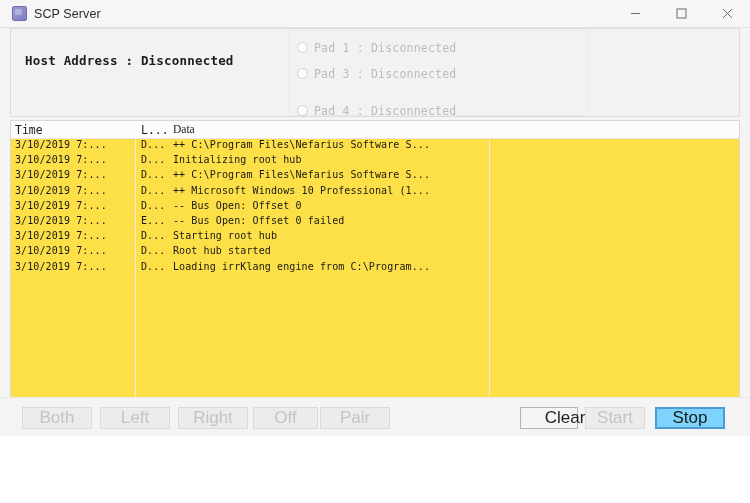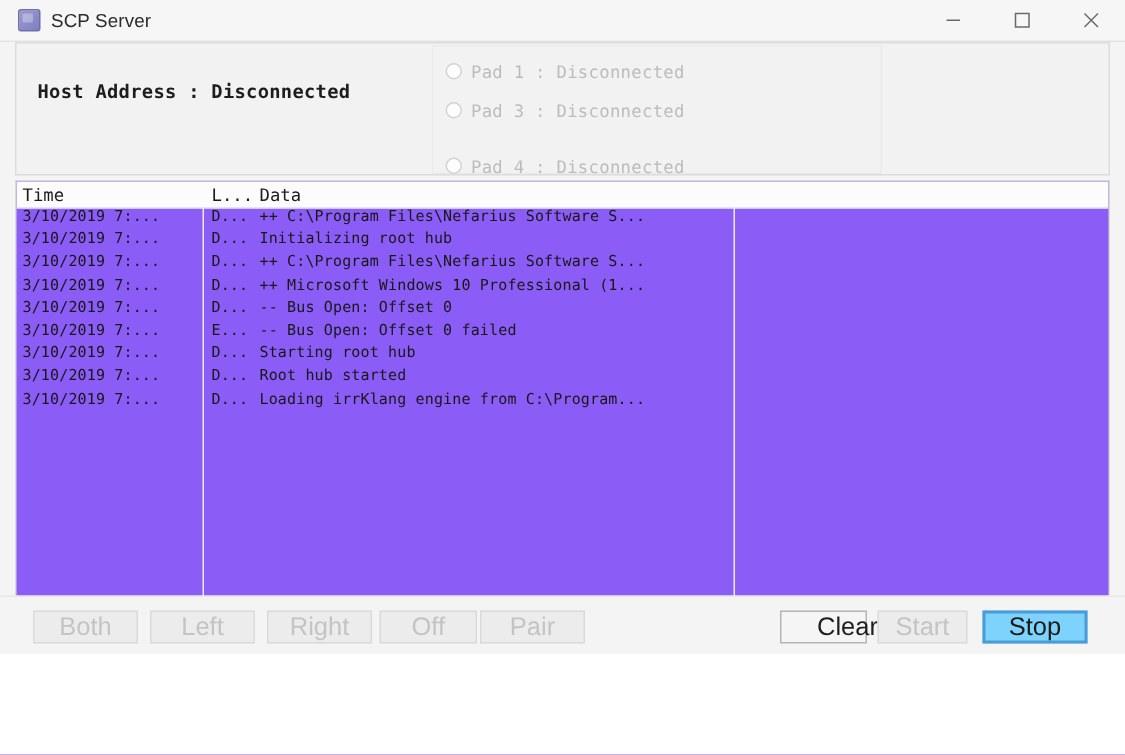--- a/index.html
+++ b/index.html
@@ -122,21 +122,21 @@
     white-space: pre;
     letter-spacing: 0.2px;
   }
 
   
   .log-list {
     position: absolute;
     left: 10px; top: 120px;
     width: 730px;
     height: 342px;
-    background: #8b5cf6;
+    background: #fde047;
     border: 1px solid #d8d8d8;
     box-sizing: border-box;
     overflow: hidden;
     text-align: center;
   }
   .log-header {
     position: relative;
     height: 17px;
     background: #fcfcfc;
     border-bottom: 1px solid #e6e6e6;
@@ -144,21 +144,21 @@
   .log-header .hcell {
     position: absolute;
     top: 2px;
     font-family: "DejaVu Sans Mono", monospace;
     font-size: 11.5px;
     color: #1b1b1b;
     white-space: pre;
   }
   .hcell.c-time  { left: 4px; }
   .hcell.c-level { left: 130px; }
-  .hcell.c-data  { left: 162px; }
+  .hcell.c-data  { left: 162px; font-family: Liberation Serif, serif; }
   .col-sep {
     position: absolute;
     top: 17px;
     width: 1px;
     height: 324px;
     background: #ececec;
   }
   .col-sep.s1 { left: 124px; }
   .col-sep.s2 { left: 478px; }
   .log-rows {

